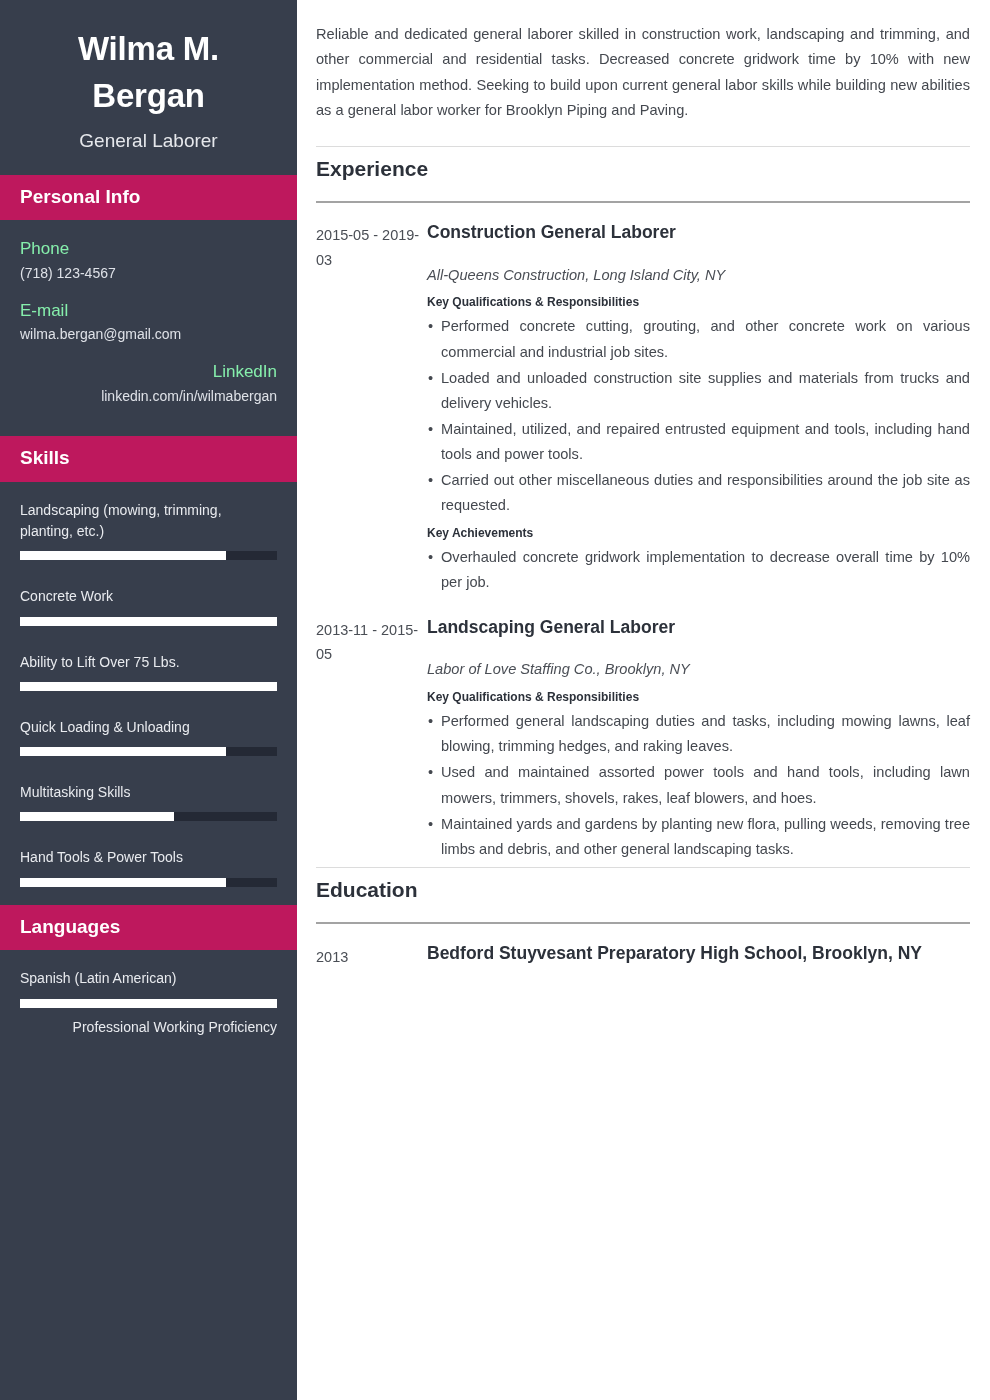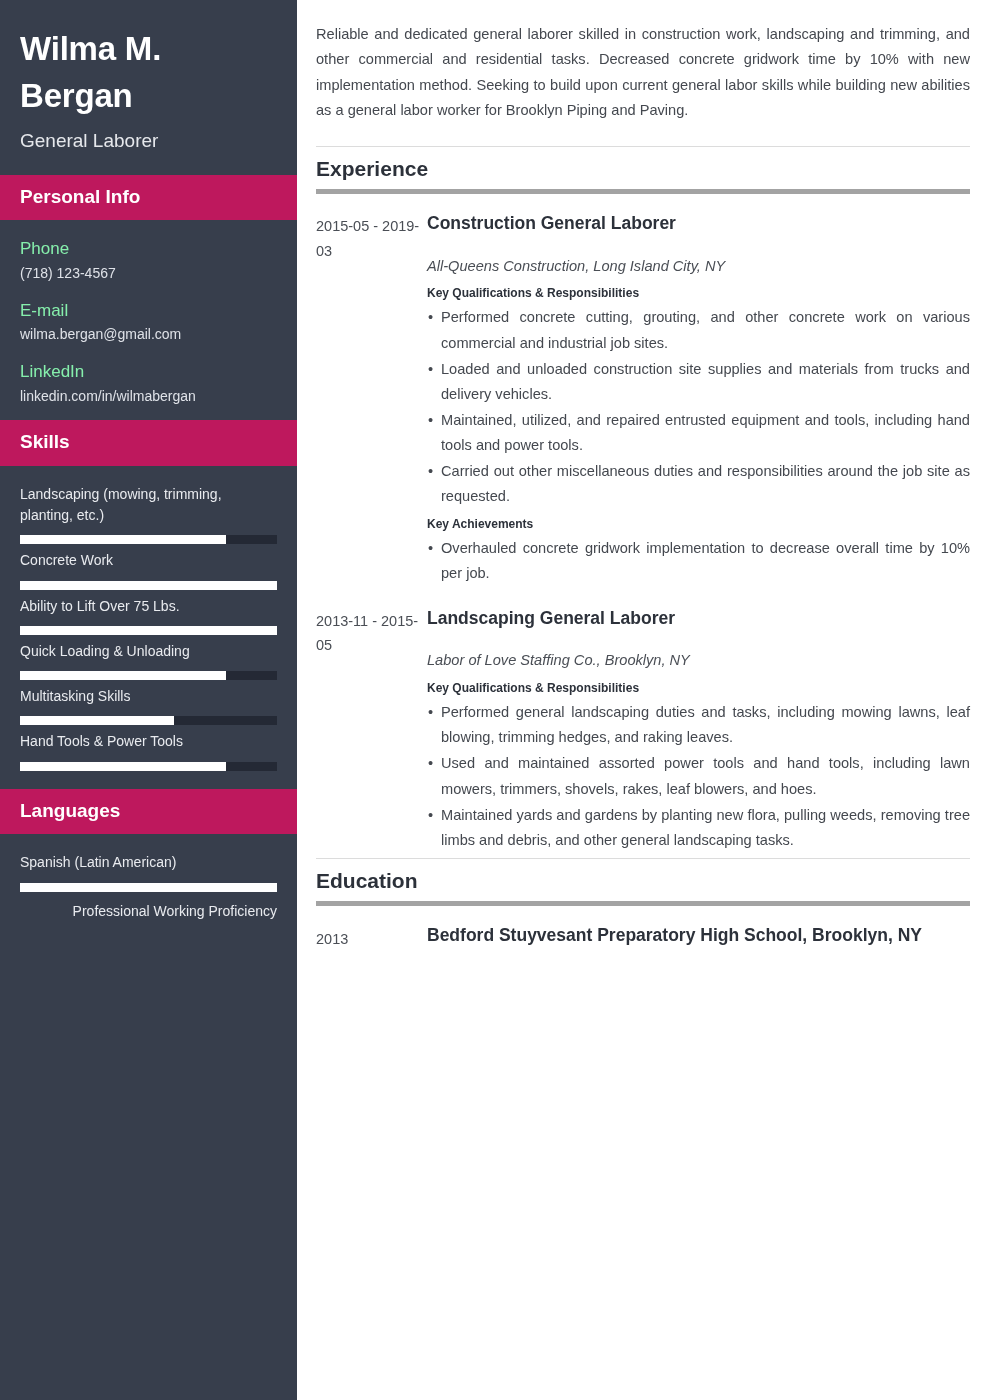--- a/index.html
+++ b/index.html
@@ -21,20 +21,21 @@
   
   .sidebar {
     width: 297px;
     flex: 0 0 297px;
     background: #373e4c;
     color: #ffffff;
   }
 
   .sidebar-header {
     padding: 26px 20px 22px 20px;
+    text-align: center;
   }
   .full-name {
     font-size: 33px;
     font-weight: bold;
     line-height: 1.42;
     letter-spacing: -0.2px;
     color: #ffffff;
   }
   .job-title {
     font-size: 19px;
@@ -53,37 +54,37 @@
     font-weight: bold;
     color: #ffffff;
     line-height: 1.2;
   }
 
   .band-body {
     padding: 18px 20px 14px 20px;
   }
 
   .info-item { margin-bottom: 16px; }
-  .info-item:last-child { margin-bottom: 0; }
+  .info-item:last-child { margin-bottom: 16px; text-align: right; }
   .info-label {
     font-size: 17px;
     font-weight: normal;
     color: #86efac;
     line-height: 1.35;
   }
   .info-value {
     font-size: 14px;
     color: #dfe2e8;
     line-height: 1.45;
     margin-top: 2px;
     word-break: break-word;
   }
 
   
-  .skill-item { margin-bottom: 6px; }
+  .skill-item { margin-bottom: 26px; }
   .skill-item:last-child { margin-bottom: 4px; }
   .skill-name {
     font-size: 14px;
     color: #e9ebef;
     line-height: 1.52;
     margin-bottom: 9px;
   }
   .bar-track {
     position: relative;
     width: 257px;
@@ -117,22 +118,22 @@
     line-height: 1.74;
     text-align: justify;
     color: #44484f;
     margin-bottom: 22px;
   }
 
   .section { margin-bottom: 4px; }
 
   .section-head {
     border-top: 1px solid #dcdcdc;
-    border-bottom: 5px solid #a3a3a3;
-    padding: 9px 0 8px 0;
+    border-bottom: 2px solid #a3a3a3;
+    padding: 9px 0 20px 0;
     margin-bottom: 17px;
   }
   .section-title {
     font-size: 21px;
     font-weight: bold;
     color: #2c313a;
     line-height: 1.2;
   }
 
   .entry {

